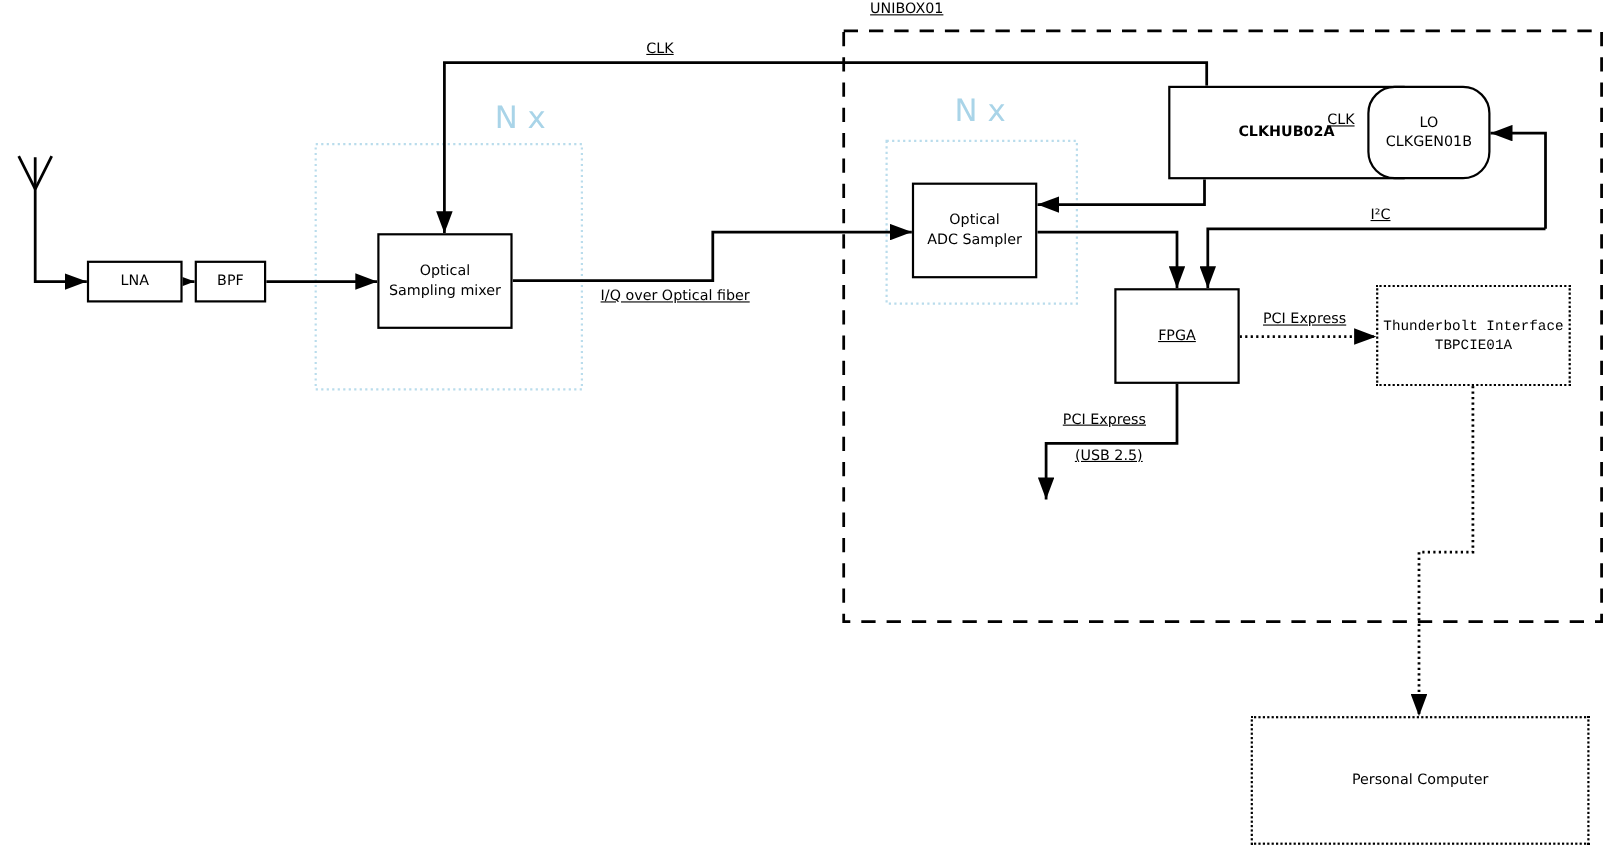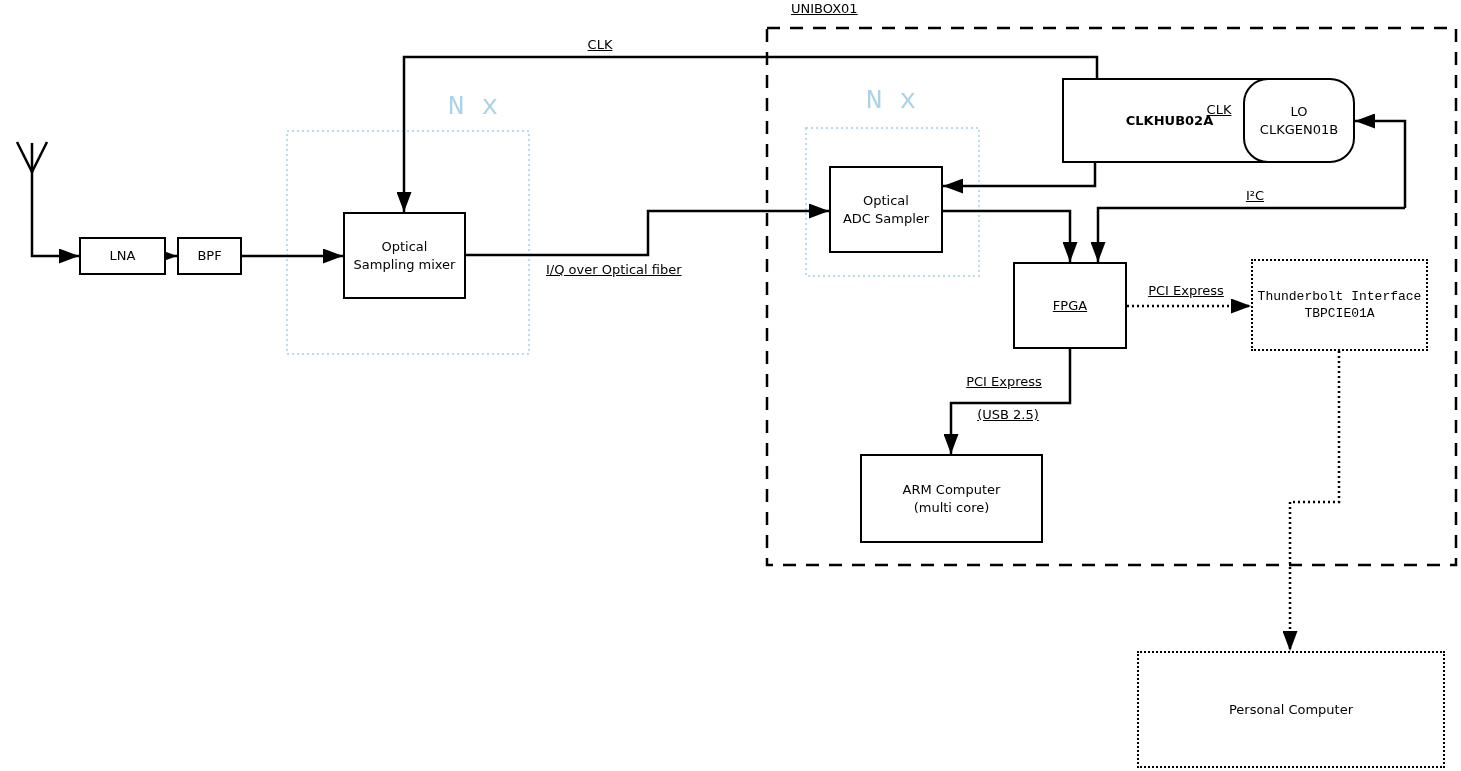--- a/index.html
+++ b/index.html
@@ -8,21 +8,21 @@
   .stage { position:relative; width:1461px; height:771px; background:#fff; overflow:hidden; }
   .wires { position:absolute; left:0; top:0; }
   .box {
     position:absolute; display:flex; align-items:center; justify-content:center;
     text-align:center; background:#fff; border:2.5px solid #000;
     font-size:13px; line-height:1.32; white-space:pre-line;
   }
   .box.dotted { border-style:dotted; }
   .lbl { position:absolute; font-size:13px; white-space:nowrap;text-decoration:underline; }
   .lbl.center { text-align:center; }
-  .nx { position:absolute; font-size:28px; line-height:1; color:#a9d4e8; text-align:center; white-space:nowrap;font-family:Liberation Mono, monospace; }
+  .nx { position:absolute; font-size:28px; line-height:1; color:#a9d4e8; text-align:center; white-space:nowrap; }
 </style>
 </head>
 <body>
 
 <div class="stage">
 
   <svg class="wires" width="1461" height="771" viewBox="0 0 1461 771">
     <defs>
       <marker id="arr" viewBox="0 0 8 6" refX="8" refY="3" markerWidth="8" markerHeight="6" orient="auto" markerUnits="strokeWidth">
         <path d="M0,0 L8,3 L0,6 Z" fill="#000"></path>
@@ -63,22 +63,20 @@
   <div class="box" style="left:343px; top:212px; width:123px; height:87px;">Optical
 Sampling mixer</div>
   <div class="box" style="left:829px; top:166px; width:114px; height:87px;">Optical
 ADC Sampler</div>
   <div class="box" style="left:1062px; top:78px; width:215px; height:85px;font-weight:bold;">CLKHUB02A</div>
   <div class="box" style="left:1243px; top:78px; width:112px; height:85px;border-radius:25px;">LO
 CLKGEN01B</div>
   <div class="box" style="left:1013px; top:262px; width:114px; height:87px;text-decoration:underline;">FPGA</div>
   <div class="box dotted" style="left:1251px; top:259px; width:177px; height:92px;font-family:Liberation Mono, monospace;">Thunderbolt Interface
 TBPCIE01A</div>
-  <div class="box" style="left:860px; top:454px; width:183px; height:89px;">ARM Computer
-(multi core)</div>
   <div class="box dotted" style="left:1137px; top:651px; width:308px; height:117px;">Personal Computer</div>
 
   <div class="lbl" style="left:791px; top:1px;">UNIBOX01</div>
   <div class="nx" style="left:408px; top:93px; width:130px;">N x</div>
   <div class="nx" style="left:826px; top:87px; width:130px;">N x</div>
 
   <div class="lbl center" style="left:560px; top:37px; width:80px;">CLK</div>
   <div class="lbl center" style="left:1184px; top:102px; width:70px;">CLK</div>
   <div class="lbl center" style="left:1220px; top:188px; width:70px;">I²C</div>
   <div class="lbl" style="left:546px; top:262px;">I/Q over Optical fiber</div>

